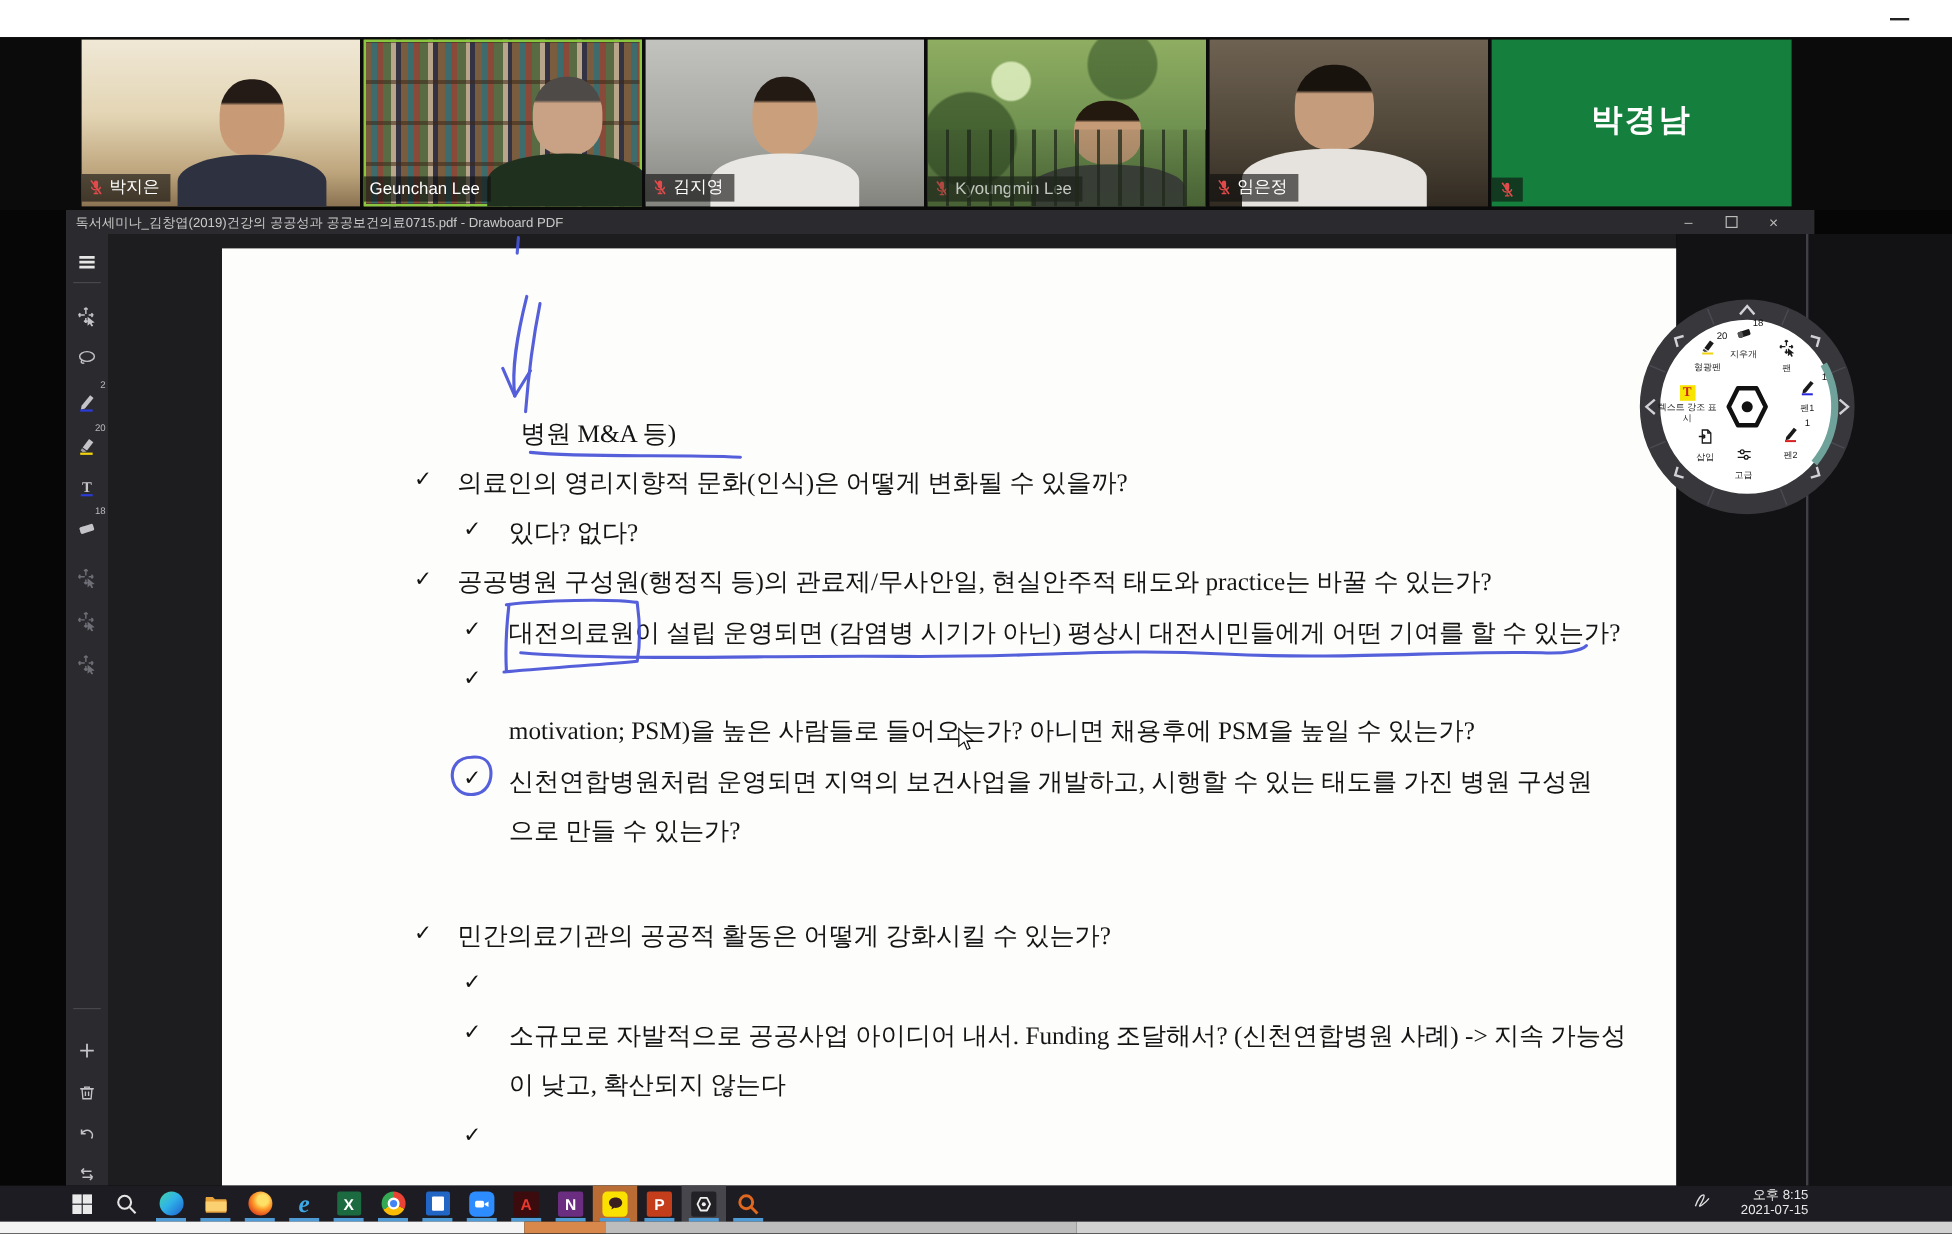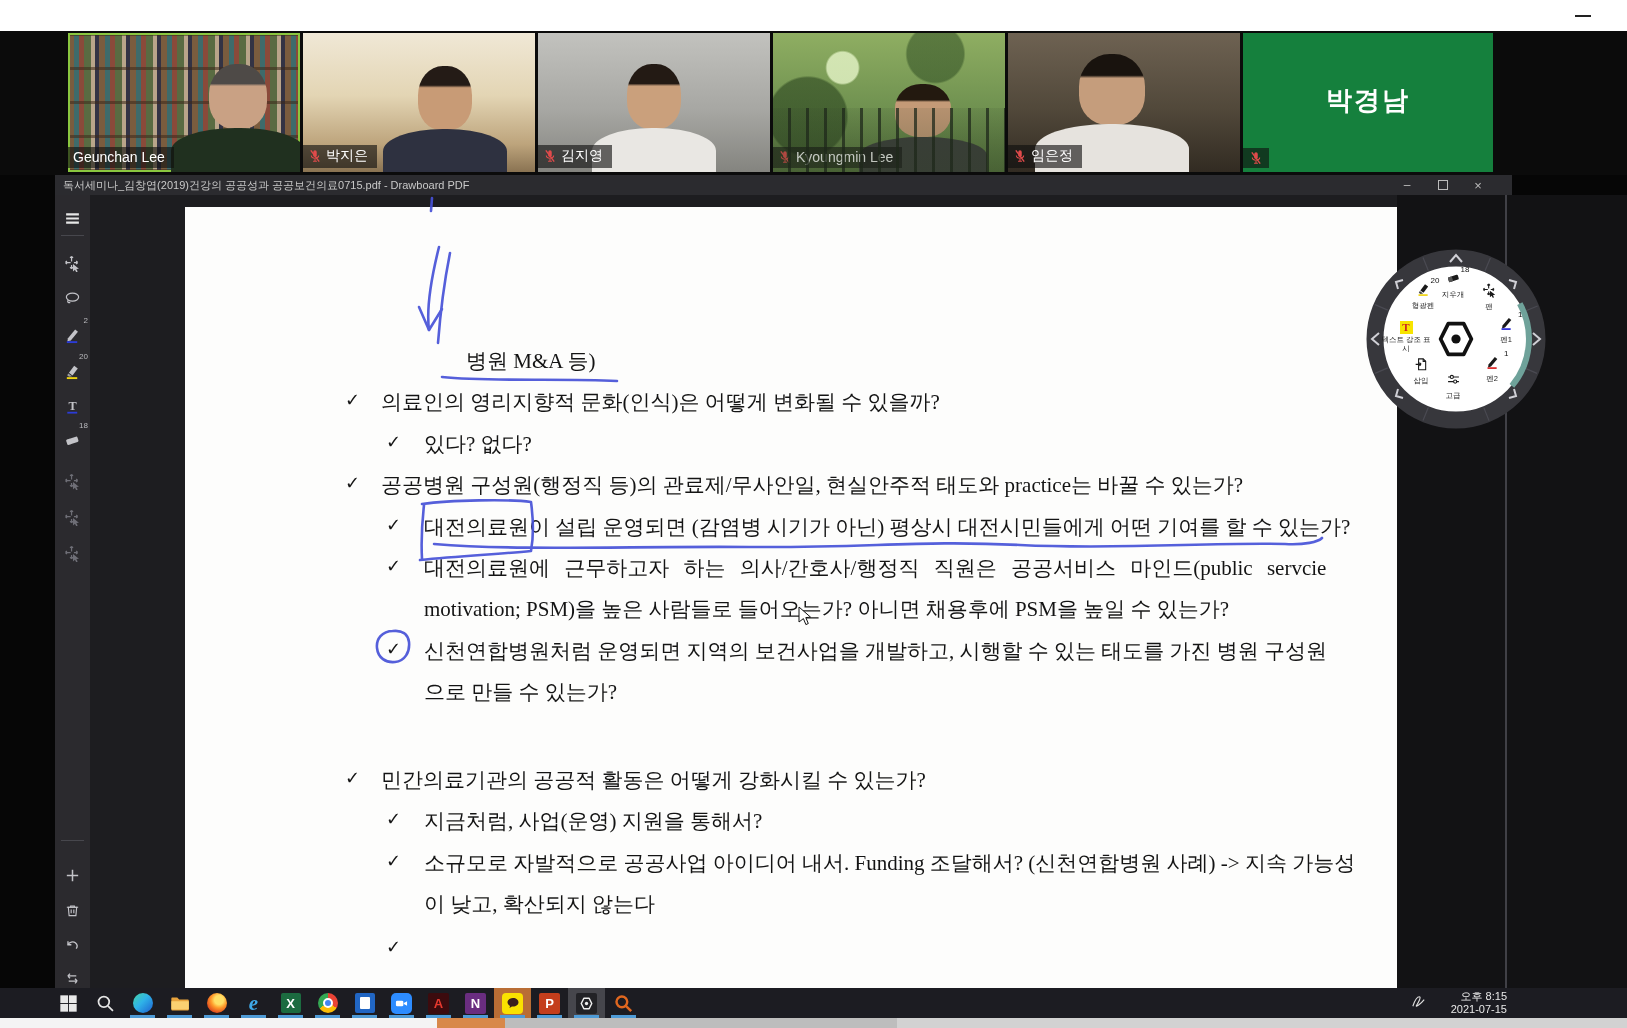--- a/index.html
+++ b/index.html
@@ -61,21 +61,21 @@
   #canvas{position:absolute;left:90px;top:195px;width:1307px;height:793px;background:#1d1d20;}
   #page{position:absolute;left:95px;top:12px;right:0;bottom:0;background:#fdfdfc;}
   #right-dark{position:absolute;left:1397px;top:195px;width:230px;height:793px;background:#121214;}
   #win-edge{position:absolute;left:1505px;top:195px;width:2px;height:793px;background:#404046;}
   
   #doclines{position:absolute;left:90px;top:195px;width:1307px;height:793px;
       font-family:"Liberation Serif","DejaVu Serif",serif;color:#141414;}
   .dline{position:absolute;white-space:nowrap;font-size:21px;}
   .dline .chk{position:absolute;font-family:"DejaVu Sans",sans-serif;font-size:18px;font-weight:600;top:1px;}
   .dline .txt{display:inline-block;}
-  .k-heading{left:376px;}
+  .k-heading{left:344px;}
   .k-l1 .chk{left:255px;} .k-l1 .txt{margin-left:291px;}
   .k-l2 .chk{left:296px;} .k-l2 .txt{margin-left:334px;}
   .k-cont .txt{margin-left:334px;}
   .wide{word-spacing:9px;}
   #annos{position:absolute;left:90px;top:195px;width:1307px;height:793px;pointer-events:none;}
   
   #wheel{position:absolute;left:1366px;top:249px;width:180px;height:180px;}
   #wheel svg.ring{position:absolute;left:0;top:0;}
   .witem{position:absolute;transform:translate(-50%,-50%);text-align:center;width:50px;color:#1c1c1c;}
   .witem .wicon{position:relative;display:inline-block;width:15px;height:15px;}
@@ -102,44 +102,44 @@
   #cursor{position:absolute;left:798px;top:606px;width:14px;height:20px;pointer-events:none;}
 </style>
 </head>
 <body>
 
 <div id="top-strip">
   <div id="top-min"></div>
 </div>
 
 <div id="video-strip">
-    <div class="tile v1 active">
-      <div class="person p1">
-        <div class="head"></div>
-        <div class="pbody"></div>
-      </div>
-      <div class="namelabel">
-        <span>Geunchan Lee</span>
-      </div>
-    </div>
     <div class="tile v0">
       <div class="person p0">
         <div class="head"></div>
         <div class="pbody"></div>
       </div>
       <div class="namelabel">
         <span>
           <svg class="micsvg" viewBox="0 0 16 16">
             <rect x="6" y="1.5" width="4" height="7.5" rx="2" fill="#e14b4b"></rect>
             <path d="M3.8 7.5c0 4 8.4 4 8.4 0" fill="none" stroke="#e14b4b" stroke-width="1.2"></path>
             <path d="M8 11.5v2.5M5.8 14h4.4" stroke="#e14b4b" stroke-width="1.2"></path>
             <path d="M3.2 1.5l9.6 13" stroke="#e14b4b" stroke-width="1.6"></path>
           </svg>
         </span>
         <span>박지은</span>
+      </div>
+    </div>
+    <div class="tile v1 active">
+      <div class="person p1">
+        <div class="head"></div>
+        <div class="pbody"></div>
+      </div>
+      <div class="namelabel">
+        <span>Geunchan Lee</span>
       </div>
     </div>
     <div class="tile v2">
       <div class="person p2">
         <div class="head"></div>
         <div class="pbody"></div>
       </div>
       <div class="namelabel">
         <span>
           <svg class="micsvg" viewBox="0 0 16 16">
@@ -307,26 +307,26 @@
       </svg>
     </div>
   </div>
 
 <div id="doclines">
     <div class="dline k-heading" style="top: 152px;"><span class="txt">병원 M&amp;A 등)</span></div>
     <div class="dline k-l1" style="top: 193px;"><span class="chk">✓</span><span class="txt">의료인의 영리지향적 문화(인식)은 어떻게 변화될 수 있을까?</span></div>
     <div class="dline k-l2" style="top: 235px;"><span class="chk">✓</span><span class="txt">있다? 없다?</span></div>
     <div class="dline k-l1" style="top: 276px;"><span class="chk">✓</span><span class="txt">공공병원 구성원(행정직 등)의 관료제/무사안일, 현실안주적 태도와 practice는 바꿀 수 있는가?</span></div>
     <div class="dline k-l2" style="top: 318px;"><span class="chk">✓</span><span class="txt">대전의료원이 설립 운영되면 (감염병 시기가 아닌) 평상시 대전시민들에게 어떤 기여를 할 수 있는가?</span></div>
-    <div class="dline k-l2 wide" style="top: 359px;"><span class="chk">✓</span><span class="txt">대전의료원에 근무하고자 하는 의사/간호사/행정직 직원은 공공서비스 마인드(public servcie</span></div>
+    <div class="dline k-l2 wide" style="top: 359px;"><span class="chk">✓</span></div>
     <div class="dline k-cont" style="top: 400px;"><span class="txt">motivation; PSM)을 높은 사람들로 들어오는가? 아니면 채용후에 PSM을 높일 수 있는가?</span></div>
     <div class="dline k-l2" style="top: 442px;"><span class="chk">✓</span><span class="txt">신천연합병원처럼 운영되면 지역의 보건사업을 개발하고, 시행할 수 있는 태도를 가진 병원 구성원</span></div>
     <div class="dline k-cont" style="top: 483px;"><span class="txt">으로 만들 수 있는가?</span></div>
     <div class="dline k-l1" style="top: 571px;"><span class="chk">✓</span><span class="txt">민간의료기관의 공공적 활동은 어떻게 강화시킬 수 있는가?</span></div>
-    <div class="dline k-l2" style="top: 612px;"><span class="chk">✓</span><span class="txt">지금처럼, 사업(운영) 지원을 통해서?</span></div>
+    <div class="dline k-l2" style="top: 612px;"><span class="chk">✓</span></div>
     <div class="dline k-l2" style="top: 654px;"><span class="chk">✓</span><span class="txt">소규모로 자발적으로 공공사업 아이디어 내서. Funding 조달해서? (신천연합병원 사례) -&gt; 지속 가능성</span></div>
     <div class="dline k-cont" style="top: 695px;"><span class="txt">이 낮고, 확산되지 않는다</span></div>
     <div class="dline k-l2" style="top: 740px;">
       <span class="chk">✓</span>
     </div>
   </div>
 
 <svg id="annos" viewBox="0 0 1307 793">
   <g fill="none" stroke="#4752d8" stroke-width="2.6" stroke-linecap="round" stroke-linejoin="round" opacity="0.92">
     <path d="M342,3 L341,16"></path>

